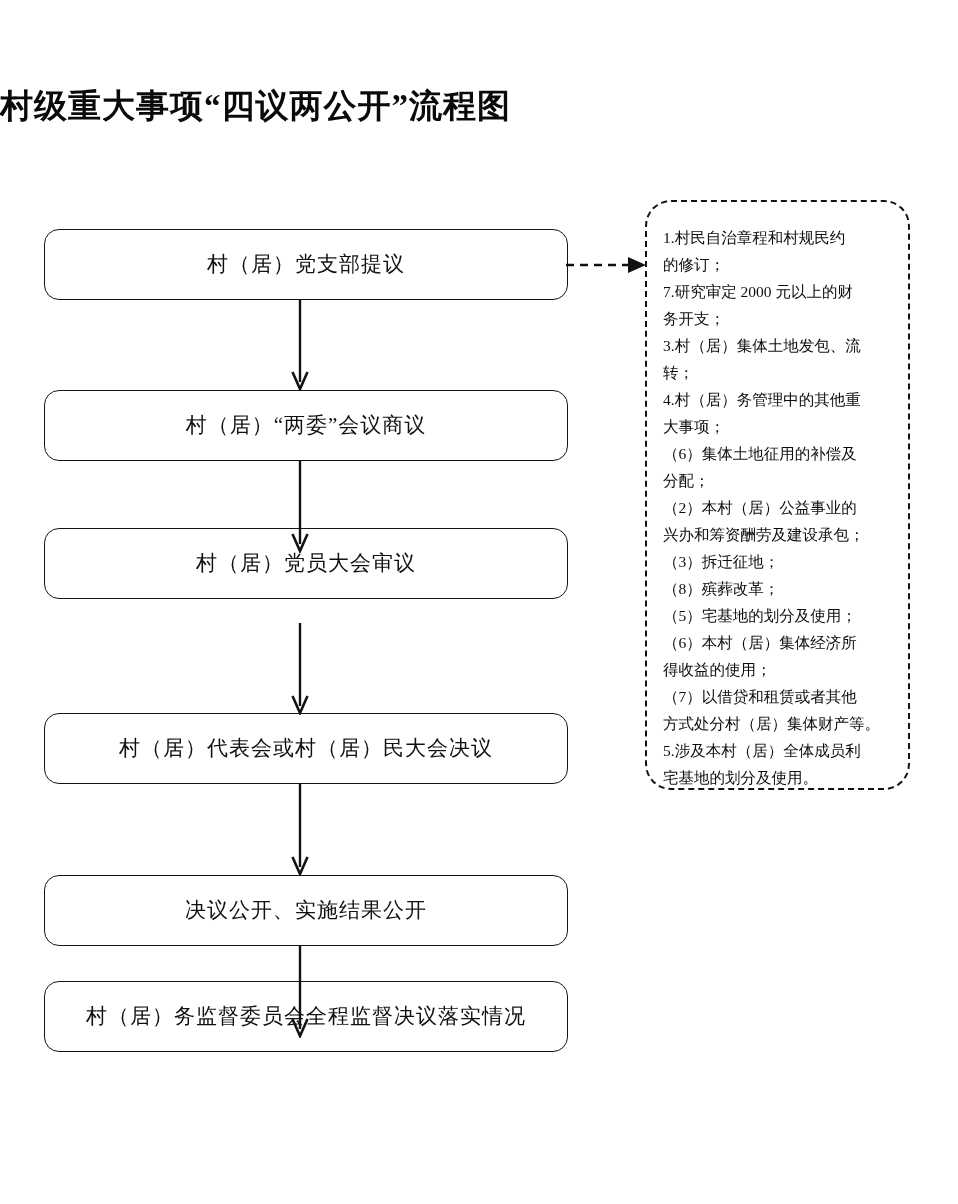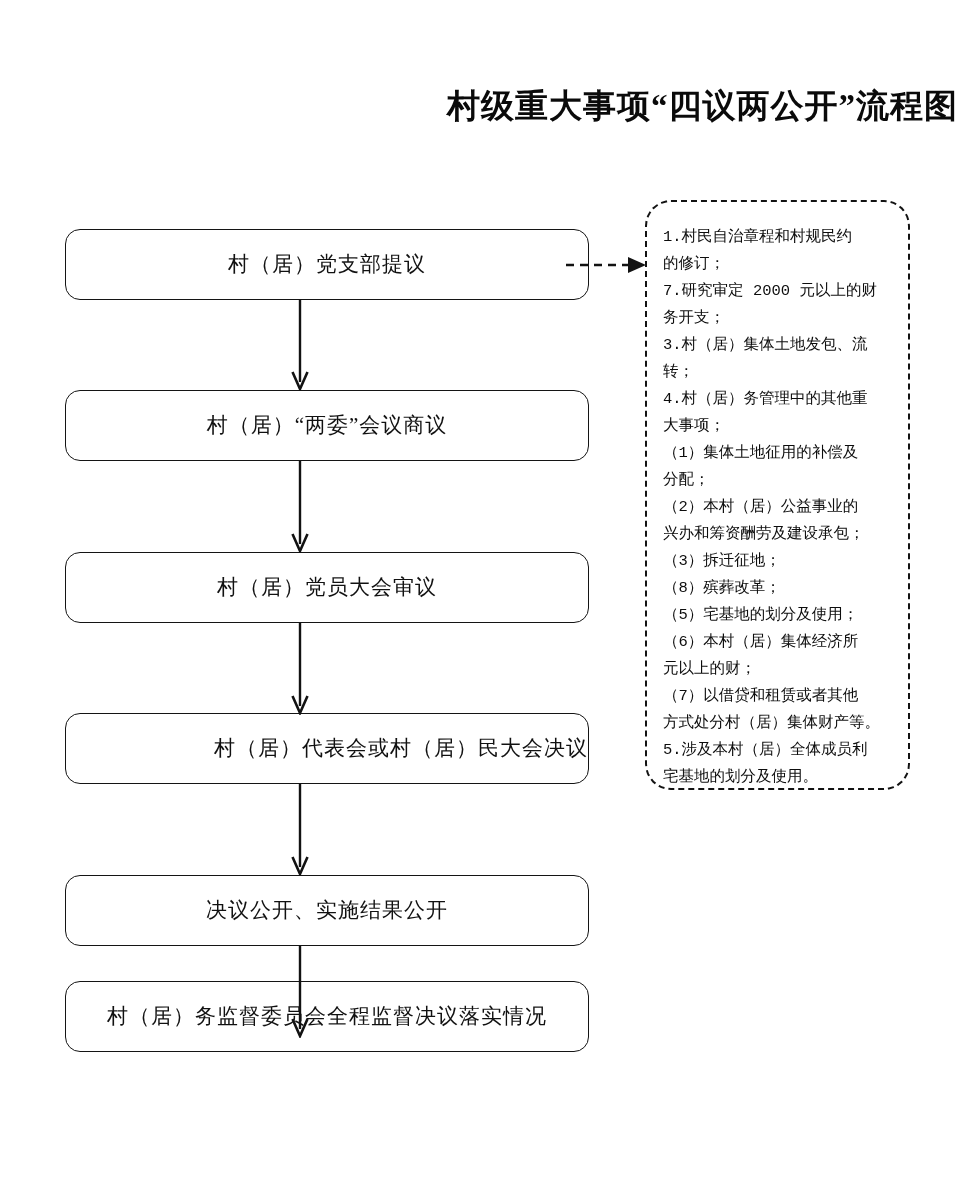--- a/index.html
+++ b/index.html
@@ -18,21 +18,21 @@
     height:1204px;
     background:#ffffff;
   }
 
   
   .title{
     position:absolute;
     left:0;
     top:84px;
     width:958px;
-    text-align:right;
+    text-align:left;
     font-family:"Liberation Serif","DejaVu Serif",serif;
     font-size:33px;
     font-weight:bold;
     letter-spacing:1px;
     color:#0a0a0a;
     white-space:nowrap;
   }
 
   
   .flow-box{
@@ -40,35 +40,34 @@
     left:44px;
     width:524px;
     height:71px;
     box-sizing:border-box;
     border:1.6px solid #141414;
     border-radius:15px;
     background:#ffffff;
     display:flex;
     align-items:center;
     justify-content:center;
-    margin-left:21px;
   }
   .flow-box .box-label{
     font-family:"Liberation Serif","DejaVu Serif",serif;
     font-size:21px;
     line-height:1;
     letter-spacing:1px;
     color:#111111;
     white-space:nowrap;
   }
 
   .bx1{top:229px;}
   .bx2{top:390px;}
-  .bx3{top:552px;}
-  .bx4{top:713px;justify-content:flex-end;}
+  .bx3{top:528px;}
+  .bx4{top:713px;}
   .bx5{top:875px;justify-content:center;}
   .bx6{top:981px;}
 
   
   .connector{
     position:absolute;
     left:289px;
     width:22px;
     height:92px;
   }
@@ -94,21 +93,21 @@
     top:200px;
     width:265px;
     height:590px;
     box-sizing:border-box;
     border:2px dashed #121212;
     border-radius:26px;
     background:#ffffff;
     padding:22px 14px 10px 16px;
   }
   .note-list{
-    font-family:Liberation Mono, monospace;
+    font-family:Liberation Serif, serif;
     font-size:15.5px;
     line-height:27px;
     color:#0d0d0d;
     letter-spacing:0px;
   }
   .note-line{
     white-space:pre-wrap;
     word-break:break-all;
   }
 </style>
@@ -176,29 +175,29 @@
   <div class="note-panel">
     <div class="note-list">
       <div class="note-line">1.村民自治章程和村规民约</div>
       <div class="note-line">的修订；</div>
       <div class="note-line">7.研究审定 2000 元以上的财</div>
       <div class="note-line">务开支；</div>
       <div class="note-line">3.村（居）集体土地发包、流</div>
       <div class="note-line">转；</div>
       <div class="note-line">4.村（居）务管理中的其他重</div>
       <div class="note-line">大事项；</div>
-      <div class="note-line">（1）集体土地征用的补偿及</div>
+      <div class="note-line">（6）集体土地征用的补偿及</div>
       <div class="note-line">分配；</div>
       <div class="note-line">（2）本村（居）公益事业的</div>
       <div class="note-line">兴办和筹资酬劳及建设承包；</div>
       <div class="note-line">（3）拆迁征地；</div>
       <div class="note-line">（8）殡葬改革；</div>
       <div class="note-line">（5）宅基地的划分及使用；</div>
       <div class="note-line">（6）本村（居）集体经济所</div>
-      <div class="note-line">元以上的财；</div>
+      <div class="note-line">得收益的使用；</div>
       <div class="note-line">（7）以借贷和租赁或者其他</div>
       <div class="note-line">方式处分村（居）集体财产等。</div>
       <div class="note-line">5.涉及本村（居）全体成员利</div>
       <div class="note-line">宅基地的划分及使用。</div>
     </div>
   </div>
 
 </div>
 
 </body></html>

